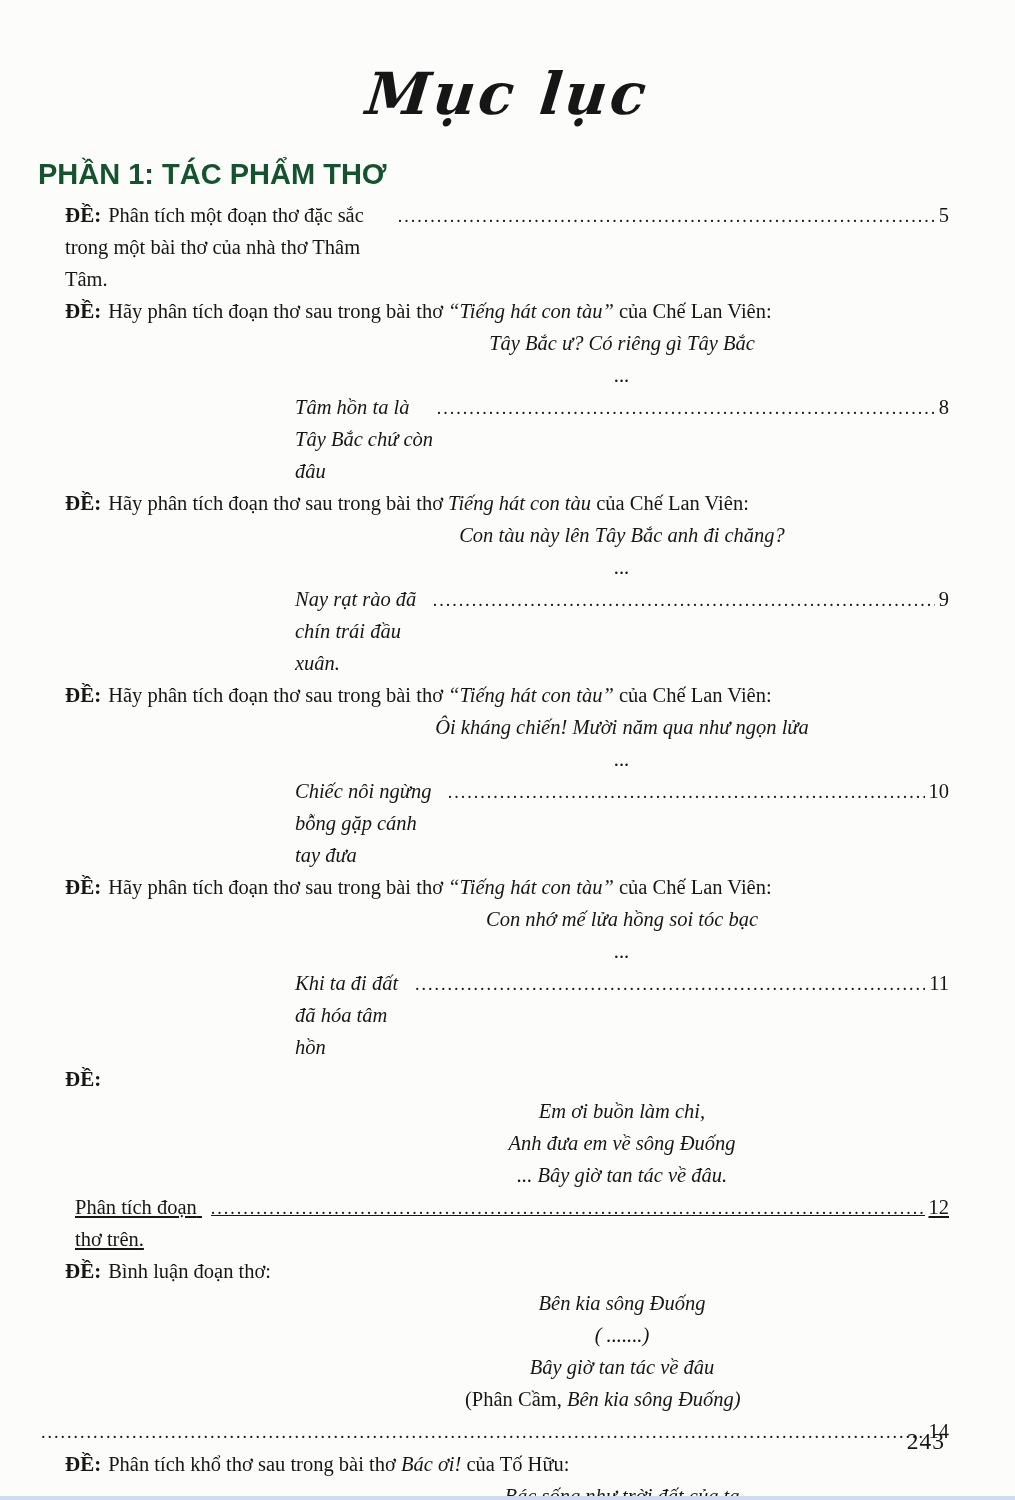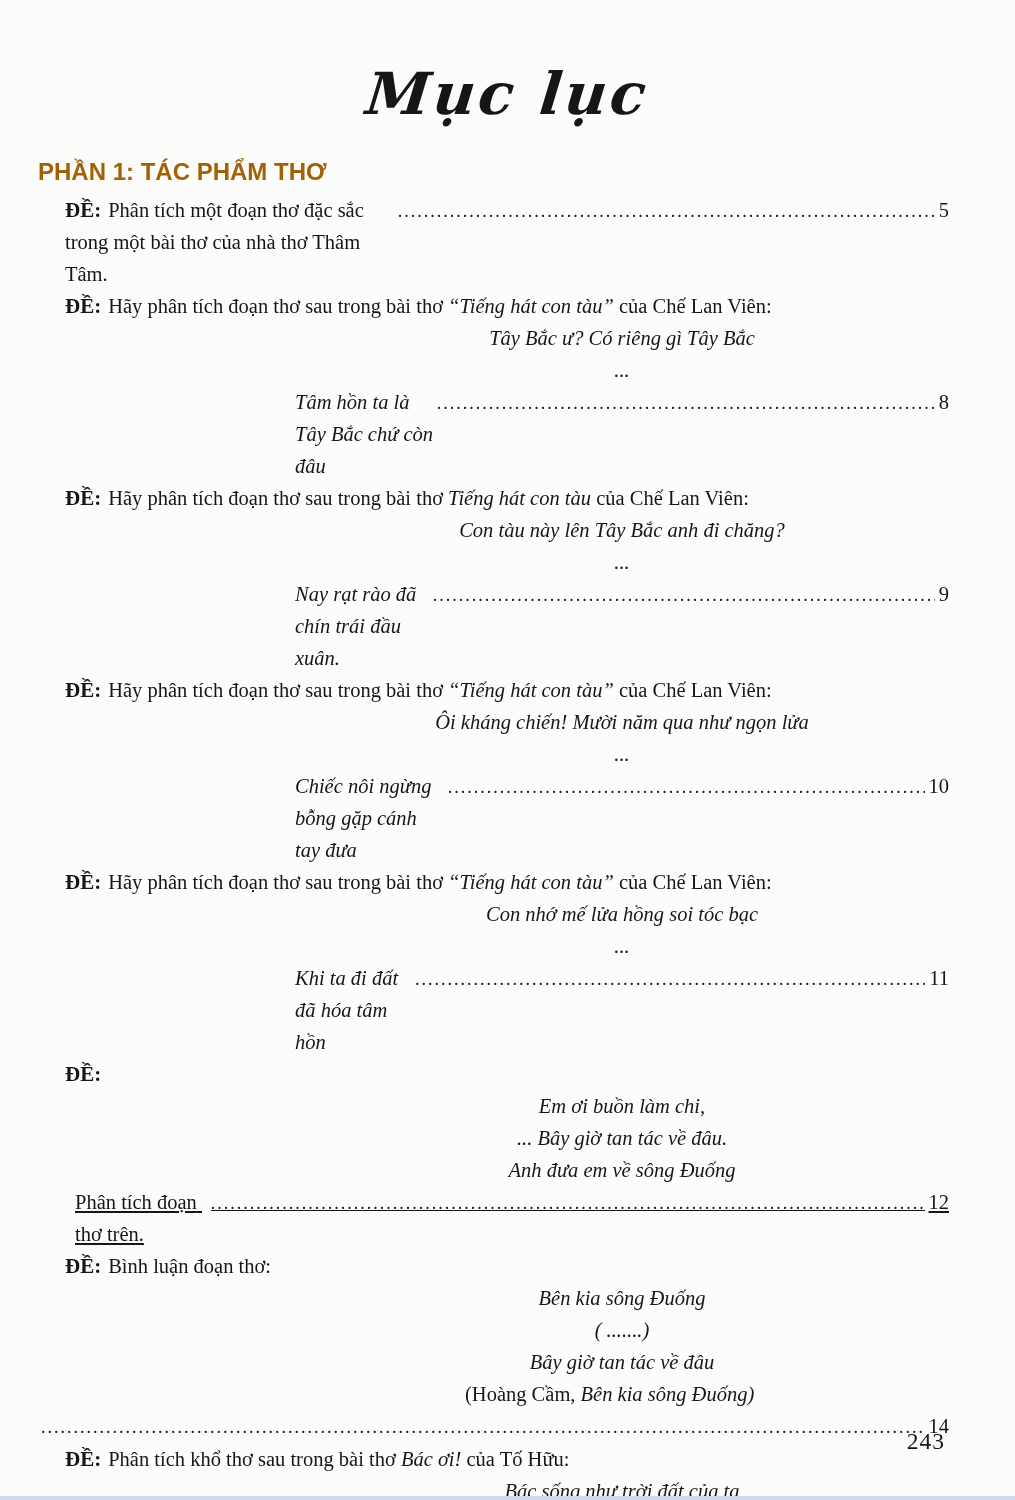--- a/index.html
+++ b/index.html
@@ -17,22 +17,22 @@
     position:absolute; top:60px; left:0; width:100%;
     text-align:center;
     font-family:"DejaVu Serif", serif;
     font-style:italic; font-weight:700;
     font-size:58px; letter-spacing:3px;
     transform:skewX(-6deg);
   }
   .toc { position:absolute; left:38px; right:66px; top:158px; }
   .heading {
     font-family:"Liberation Sans", sans-serif;
-    font-weight:700; font-size:24px;
-    margin-bottom:8px; color:#a16207;
+    font-weight:700; font-size:29px;
+    margin-bottom:8px; color:#14532d;
   }
   .line {
     display:flex; align-items:baseline;
     min-height:32px; line-height:32px;
     font-size:20.5px;
   }
   .line .content { white-space:pre-wrap; }
   .de { font-weight:700; font-size:21px; padding-right:7px; }
   .entry  { padding-left:27px; }
   .flush  { padding-left:37px;text-decoration:underline; }
@@ -129,44 +129,44 @@
           <span class="leader"></span>
           <span class="pg">11</span>
         </div>
         <div class="line entry">
           <span class="content"><span class="de">ĐỀ:</span></span>
         </div>
         <div class="line poem">
           <span class="content"><span>Em ơi buồn làm chi,</span></span>
         </div>
         <div class="line poem">
-          <span class="content"><span>... Bây giờ tan tác về đâu.</span></span>
+          <span class="content"><span>Anh đưa em về sông Đuống</span></span>
         </div>
         <div class="line poem">
-          <span class="content"><span>Anh đưa em về sông Đuống</span></span>
+          <span class="content"><span>... Bây giờ tan tác về đâu.</span></span>
         </div>
         <div class="line flush">
           <span class="content"><span>Phân tích đoạn thơ trên.</span></span>
           <span class="leader"></span>
           <span class="pg">12</span>
         </div>
         <div class="line entry">
           <span class="content"><span class="de">ĐỀ:</span><span>Bình luận đoạn thơ:</span></span>
         </div>
         <div class="line poem">
           <span class="content"><span>Bên kia sông Đuống</span></span>
         </div>
         <div class="line poem">
           <span class="content"><span>( .......)</span></span>
         </div>
         <div class="line poem">
           <span class="content"><span>Bây giờ tan tác về đâu</span></span>
         </div>
         <div class="line attrib">
-          <span class="content"><span>(Hoàng Cầm, </span><span class="it">Bên kia sông Đuống)</span></span>
+          <span class="content"><span>(Phân Cầm, </span><span class="it">Bên kia sông Đuống)</span></span>
         </div>
         <div class="line dotsline">
           <span class="content"></span>
           <span class="leader"></span>
           <span class="pg">14</span>
         </div>
         <div class="line entry">
           <span class="content"><span class="de">ĐỀ:</span><span>Phân tích khổ thơ sau trong bài thơ </span><span class="it">Bác ơi!</span><span> của Tố Hữu:</span></span>
         </div>
         <div class="line poem">

